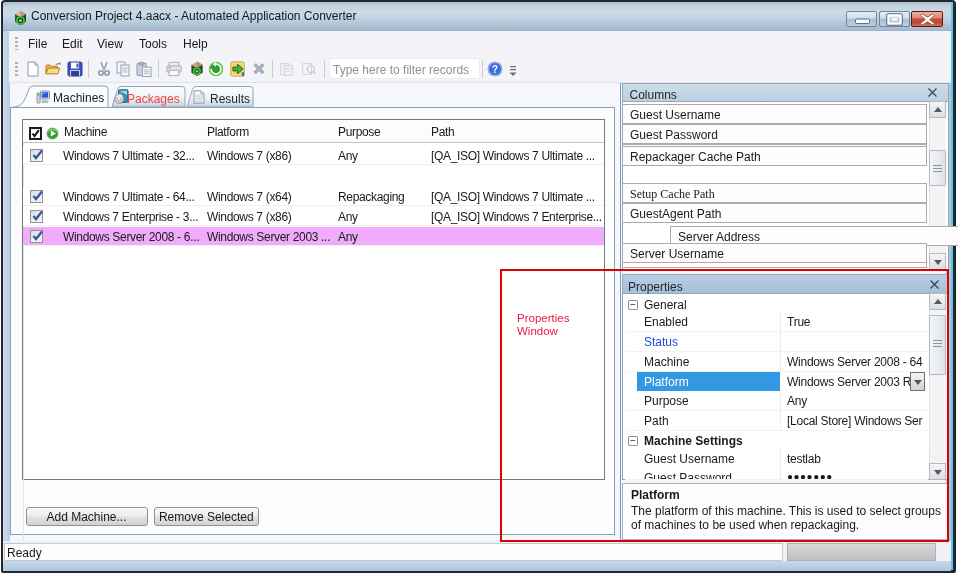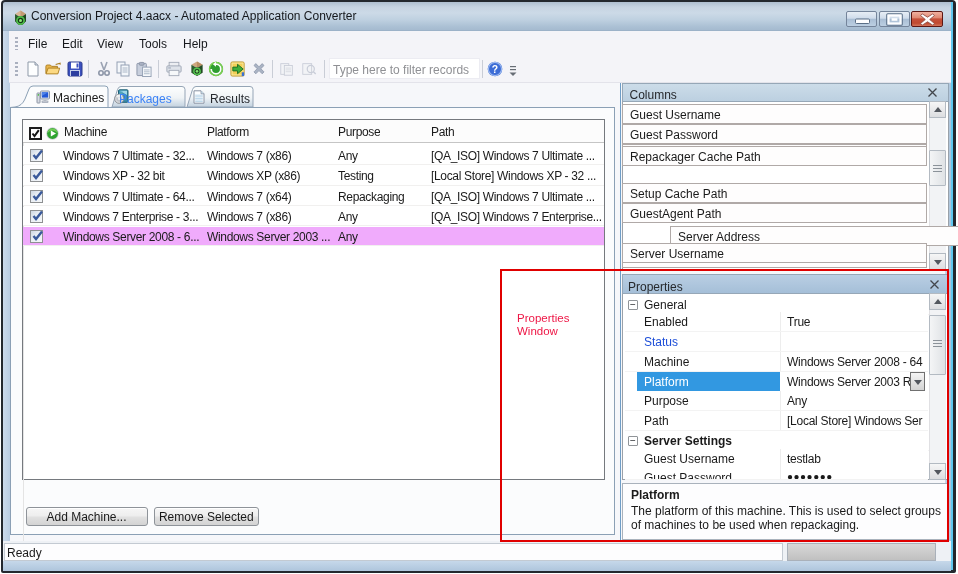--- a/index.html
+++ b/index.html
@@ -243,21 +243,21 @@
 <div class="abs" style="left:53px; top:91px;">Machines</div>
 <svg class="abs" style="left:114px; top:89px;" width="15" height="15" id="ic-tab-pack" viewBox="0 0 15 15">
     <rect x="4.5" y="0.8" width="9.5" height="12.5" rx="1" fill="#3a8dab" stroke="#1f6076"></rect>
     <path d="M5.5 1.8 L13 1.8 L13 6 Z" fill="#9fd8e8"></path>
     <rect x="5.5" y="1.8" width="3" height="10.5" fill="#5fb3cc" opacity="0.6"></rect>
     <circle cx="5.2" cy="9.8" r="4.6" fill="#d8dade" stroke="#83858a" stroke-width="0.8"></circle>
     <circle cx="5.2" cy="9.8" r="2.9" fill="#bfc3c9"></circle>
     <circle cx="5.2" cy="9.8" r="1.2" fill="#eef0f2"></circle>
     <path d="M2 7 A4.6 4.6 0 0 1 8.5 6.7 L6.4 8.9 A1.5 1.5 0 0 0 4 9 Z" fill="#f2f4f6" opacity="0.85"></path>
   </svg>
-<div class="abs" style="left:119px; top:92px; color:#3b82f6;">Packages</div>
+<div class="abs" style="left:127px; top:92px; color:#ef4444;">Packages</div>
 <svg class="abs" style="left:193px; top:90px;" width="12" height="14" id="ic-tab-res" viewBox="0 0 12 14">
     <path d="M1 0.8 L8 0.8 L11 3.8 L11 13.2 L1 13.2 Z" fill="#fdfeff" stroke="#8a94a4"></path>
     <path d="M8 0.8 L8 3.8 L11 3.8" fill="#cfe6f2" stroke="#8a94a4" stroke-width="0.8"></path>
     <g stroke="#b8d4e8">
       <line x1="2.2" y1="5.2" x2="9.8" y2="5.2"></line>
       <line x1="2.2" y1="6.8" x2="9.8" y2="6.8"></line>
       <line x1="2.2" y1="8.4" x2="9.8" y2="8.4"></line>
       <line x1="2.2" y1="10" x2="9.8" y2="10"></line>
       <line x1="2.2" y1="11.6" x2="9.8" y2="11.6"></line>
     </g>
@@ -287,29 +287,20 @@
   <div class="colsep" style="left:311px; height:127px;"></div>
   <div class="colsep" style="left:404px; height:127px;"></div>
 <div class="row abs" style="top: 26px;">
       <div class="cb" style="left:7px; top:3px;"><svg width="13" height="13" viewBox="0 0 13 13" style="margin:-1px 0 0 0">
           <path d="M2.5 6 L5 9 L11 1.5" stroke="#3a5a9b" stroke-width="2.4" fill="none"></path>
         </svg></div>
       <div class="cell c1">Windows 7 Ultimate - 32...</div>
       <div class="cell c2">Windows 7 (x86)</div>
       <div class="cell c3">Any</div>
       <div class="cell c4">[QA_ISO] Windows 7 Ultimate ...</div>
-    </div>
-    <div class="row abs" style="top: 46.3px;">
-      <div class="cb" style="left:7px; top:3px;"><svg width="13" height="13" viewBox="0 0 13 13" style="margin:-1px 0 0 0">
-          <path d="M2.5 6 L5 9 L11 1.5" stroke="#3a5a9b" stroke-width="2.4" fill="none"></path>
-        </svg></div>
-      <div class="cell c1">Windows XP - 32 bit</div>
-      <div class="cell c2">Windows XP (x86)</div>
-      <div class="cell c3">Testing</div>
-      <div class="cell c4">[Local Store] Windows XP - 32 ...</div>
     </div>
     <div class="row abs" style="top: 66.6px;">
       <div class="cb" style="left:7px; top:3px;"><svg width="13" height="13" viewBox="0 0 13 13" style="margin:-1px 0 0 0">
           <path d="M2.5 6 L5 9 L11 1.5" stroke="#3a5a9b" stroke-width="2.4" fill="none"></path>
         </svg></div>
       <div class="cell c1">Windows 7 Ultimate - 64...</div>
       <div class="cell c2">Windows 7 (x64)</div>
       <div class="cell c3">Repackaging</div>
       <div class="cell c4">[QA_ISO] Windows 7 Ultimate ...</div>
     </div>
@@ -376,21 +367,21 @@
     <div class="plabel">Purpose</div>
     <div class="pval">Any</div>
   </div>
 <div class="prow" style="top:411px;">
     <div class="vsep"></div>
     <div class="plabel">Path</div>
     <div class="pval">[Local Store] Windows Ser</div>
   </div>
 <div class="prow" style="top:431px; width:320px;">
     <div class="exp" style="left:3px; top:5px;">−</div>
-    <div class="plabel" style="font-weight:bold;">Server Settings</div>
+    <div class="plabel" style="font-weight:bold;">Machine Settings</div>
   </div>
 <div class="prow" style="top:449px;">
     <div class="vsep"></div>
     <div class="plabel">Guest Username</div>
     <div class="pval">testlab</div>
   </div>
 <div class="prow" style="top:468px; height:12px; overflow:hidden;">
     <div class="vsep"></div>
     <div class="plabel">Guest Password</div>
     <div class="pval" style="font-size:10px; letter-spacing:0.5px;">●●●●●●●</div>
@@ -441,17 +432,17 @@
 <div class="abs" style="left:7px; top:546px;">Ready</div>
 <div class="abs" style="left:787px; top:543px; width:149px; height:18px; border:1px solid #aab1ba; background:linear-gradient(#d8d8d8,#c0c0c0);"></div>
 
 <div class="abs" id="redrect"></div>
 <div class="abs" id="redtext">Properties<br>Window</div>
 
 <div class="colitem" style="top: 104px;">Guest Username</div>
 <div class="colitem" style="top: 123.8px;">Guest Password</div>
 <div class="colitem" style="top: 143.6px;">Output Cache Path</div>
 <div class="colitem" style="top: 146px;">Repackager Cache Path</div>
-<div class="colitem" style="top: 183.2px;">Setup Cache Path</div>
+<div class="colitem" style="top: 183.2px; font-family: Liberation Serif, serif;">Setup Cache Path</div>
 <div class="colitem" style="top: 203px;">GuestAgent Path</div>
 <div class="colitem" style="top: 226px; margin-left: 48px;">Server Address</div>
 <div class="colitem" style="top: 242.6px;">Server Username</div>
 <div class="colitem" style="top: 262.4px; height: 6px; overflow: hidden;">Server Password</div>
 
 </body></html>

